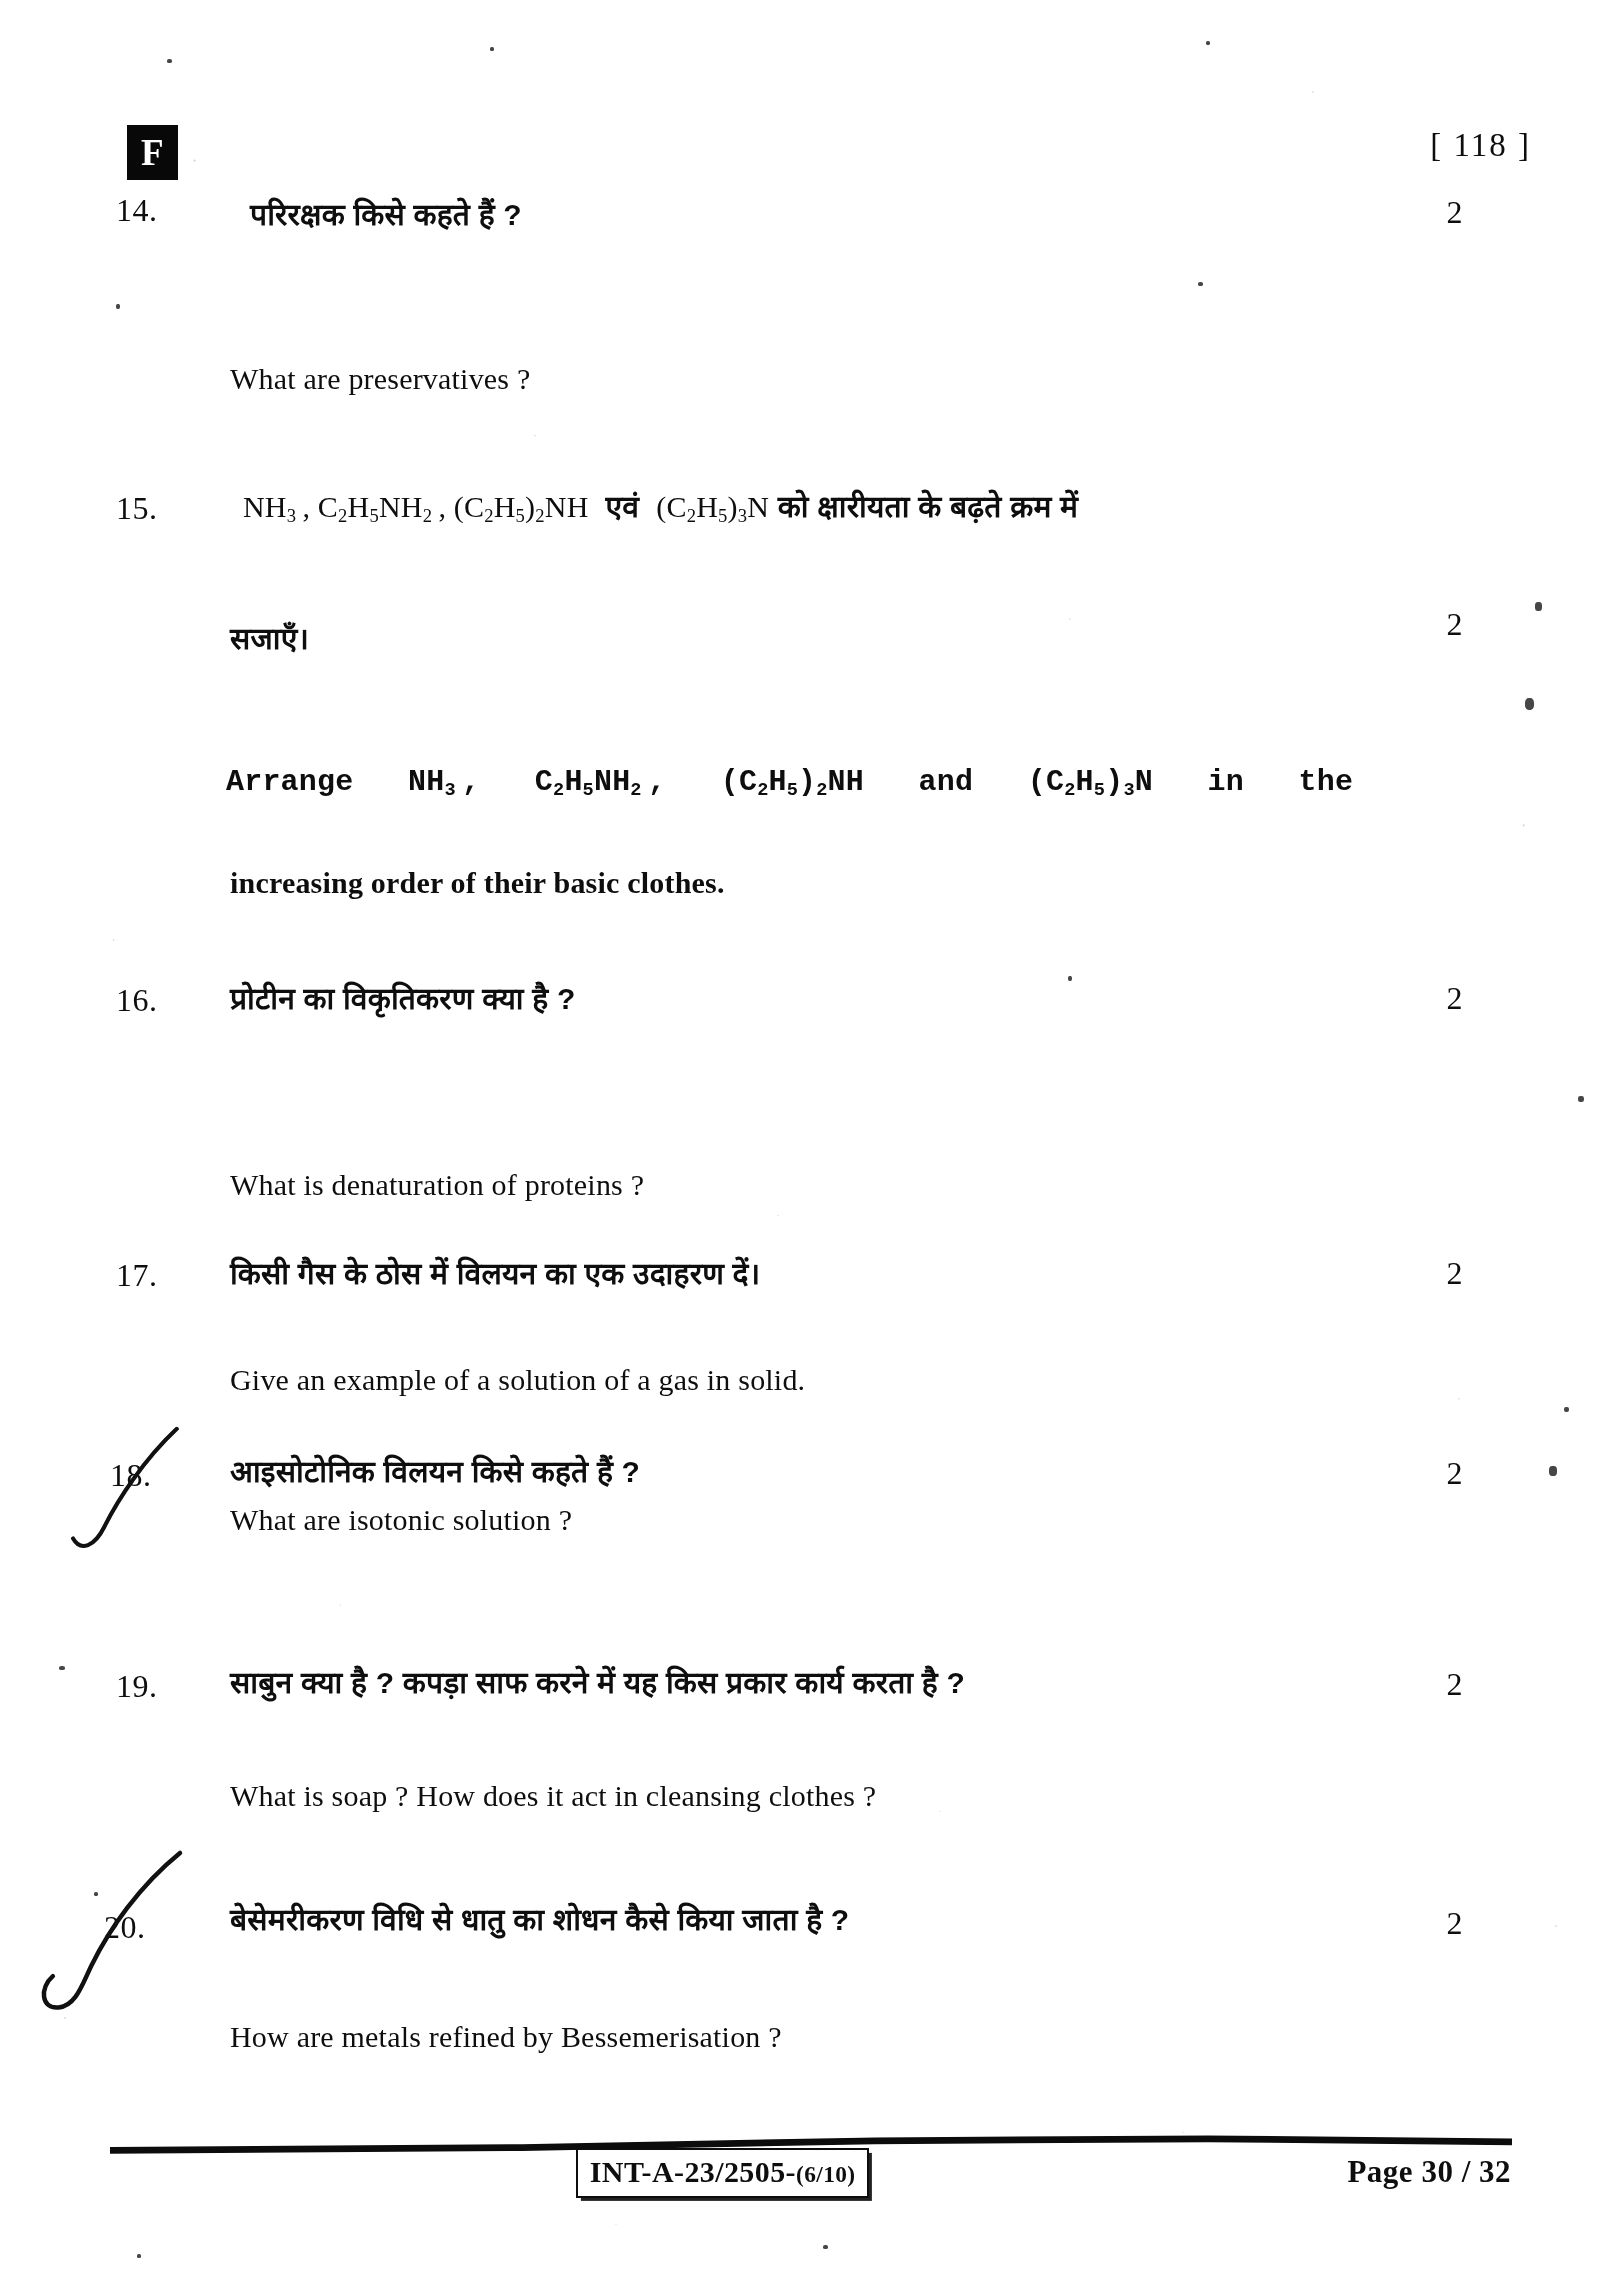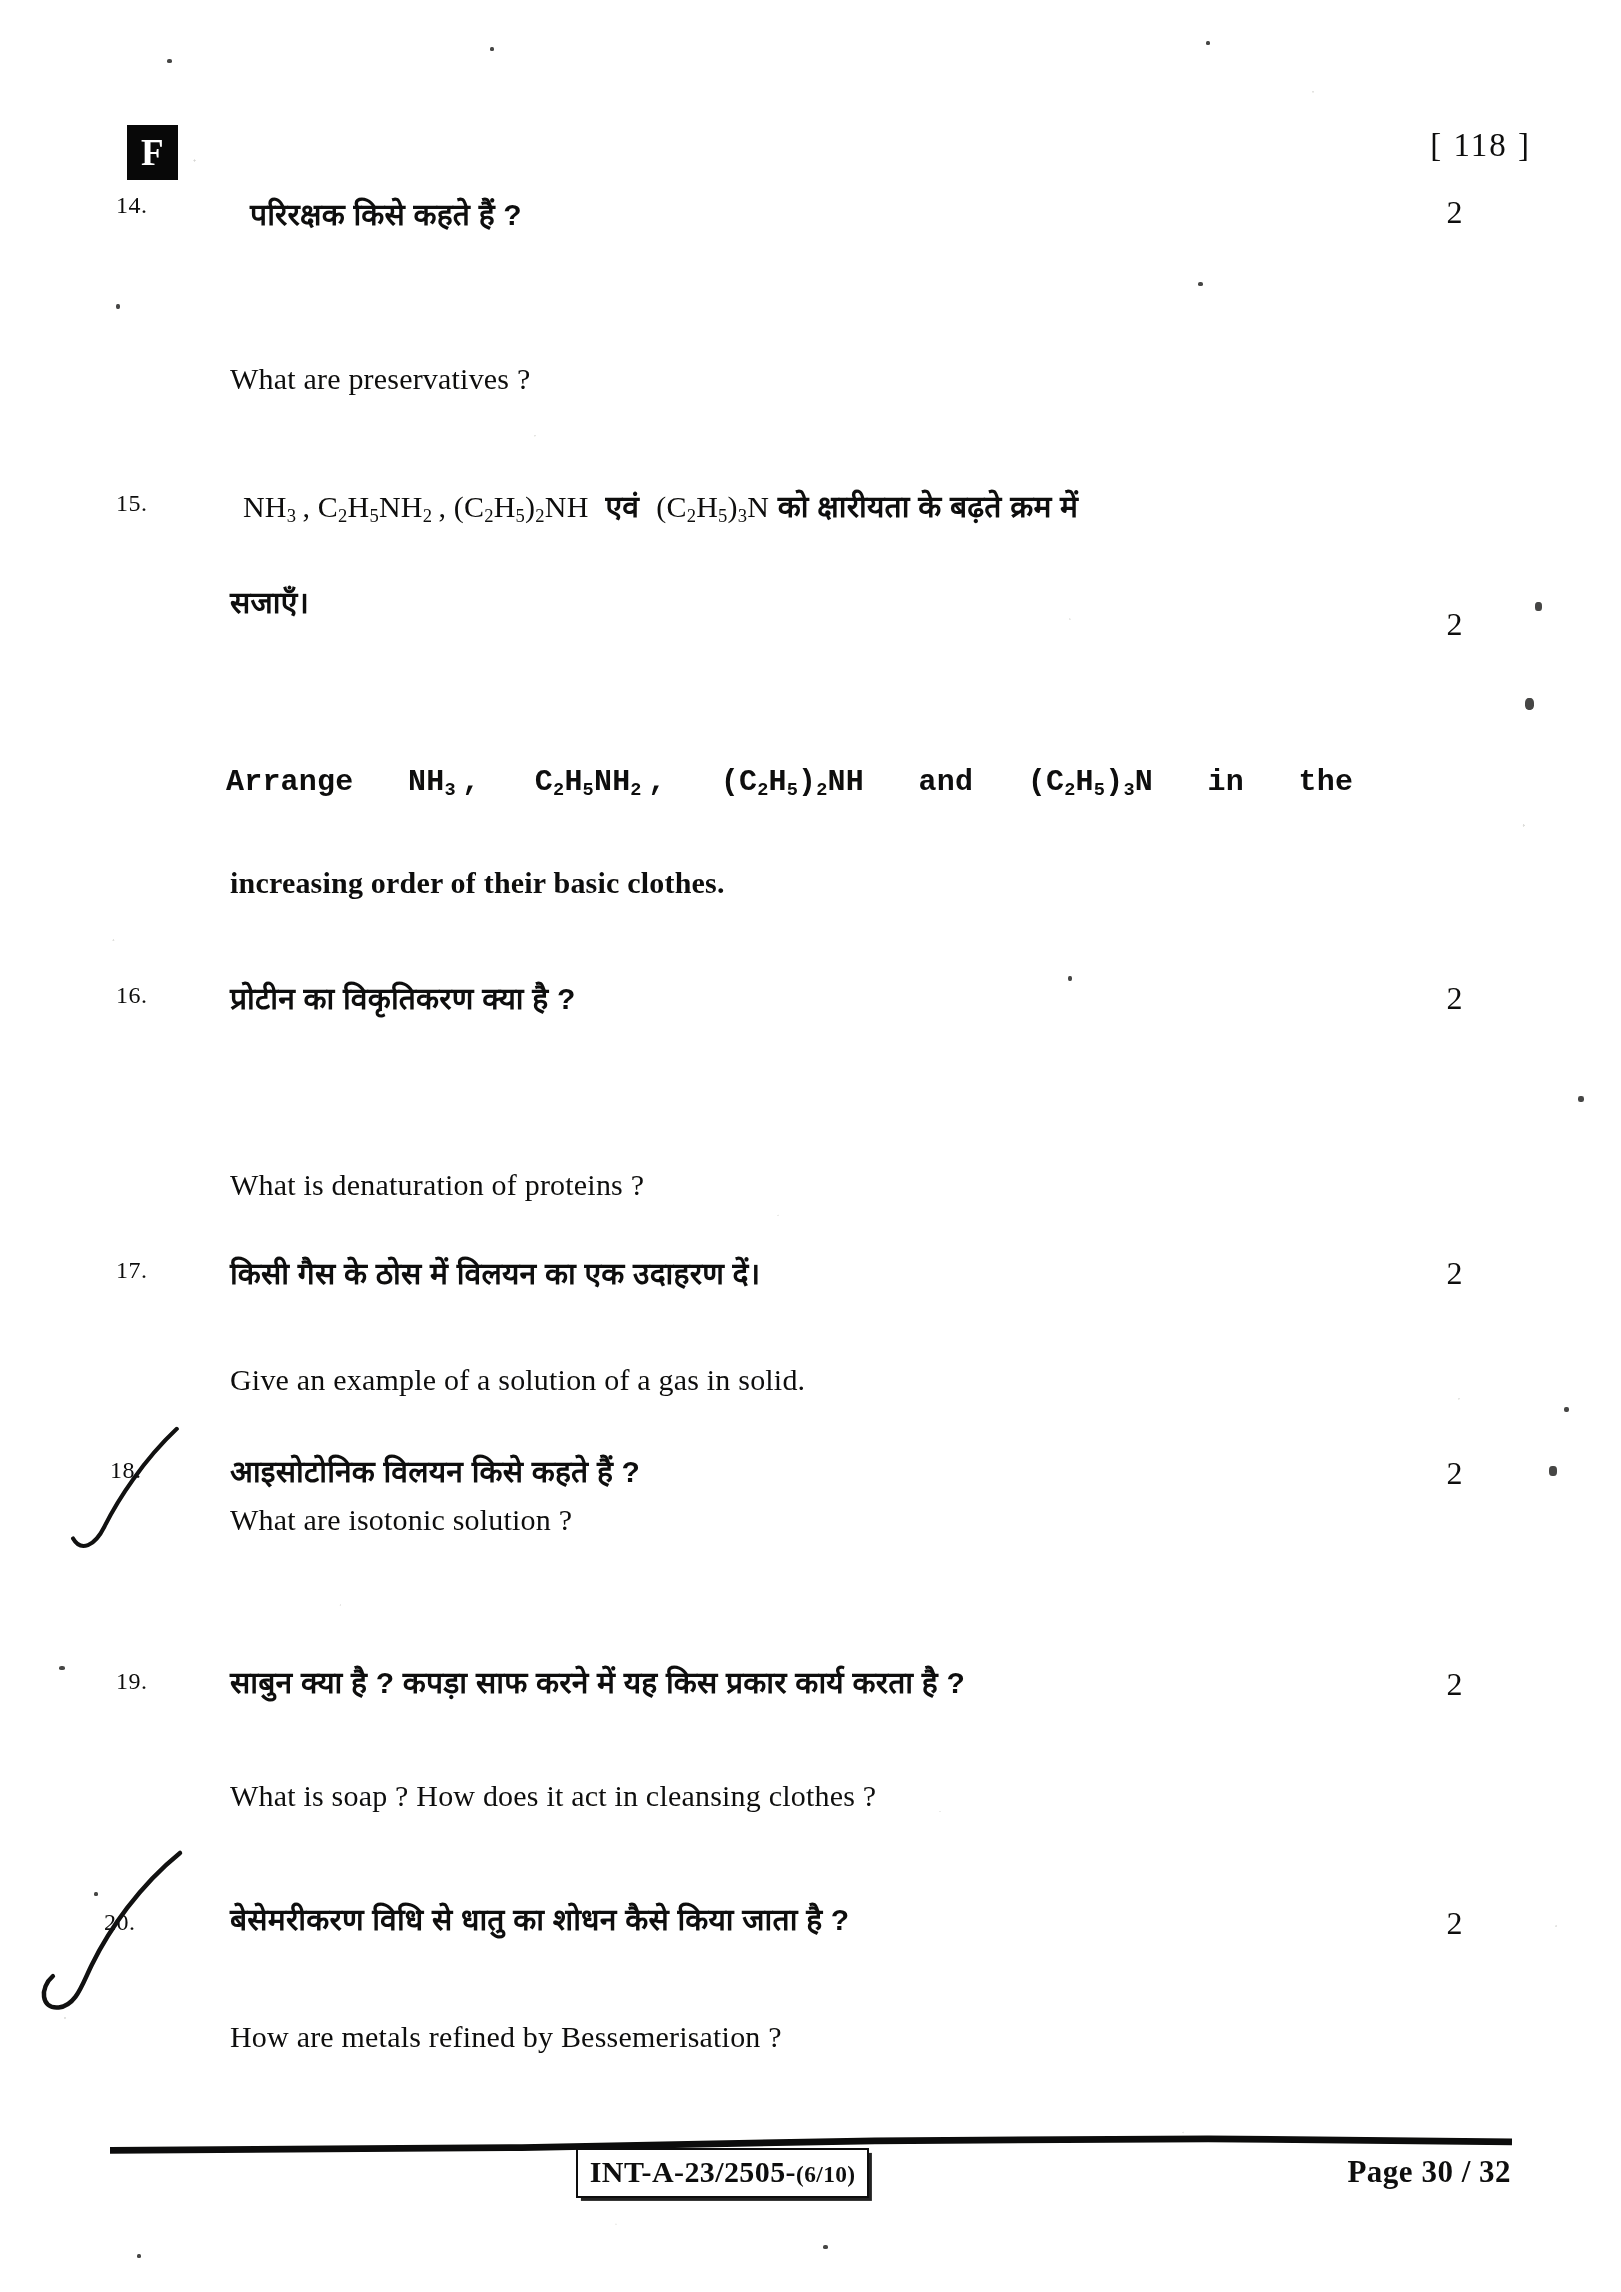--- a/index.html
+++ b/index.html
@@ -76,21 +76,21 @@
 
   
   .qrow {
     position: absolute;
     left: 0;
     right: 0;
   }
   .qnum {
     position: absolute;
     left: 116px;
-    font-size: 24px;
+    font-size: 32px;
     letter-spacing: 0.5px;
   }
   .qtext-hi {
     position: absolute;
     left: 230px;
     right: 216px;
     font-family: "Liberation Sans", "DejaVu Sans", sans-serif;
     font-size: 30px;
     line-height: 1.25;
     font-weight: 600;
@@ -174,21 +174,21 @@
   <div class="qrow">
     <span class="qnum" style="top:490px;">15.</span>
 
     <span class="qtext-hi" style="top:488px; left:243px; right:98px;">
       <span style="font-family:'Liberation Serif',serif;font-weight:400;">NH<sub>3</sub> , C<sub>2</sub>H<sub>5</sub>NH<sub>2</sub> , (C<sub>2</sub>H<sub>5</sub>)<sub>2</sub>NH</span>
       &nbsp;एवं&nbsp;
       <span style="font-family:'Liberation Serif',serif;font-weight:400;">(C<sub>2</sub>H<sub>5</sub>)<sub>3</sub>N</span>
       को क्षारीयता के बढ़ते क्रम में
     </span>
 
-    <span class="qtext-hi" style="top:584px;font-family:Liberation Serif, serif;">सजाएँ।</span>
+    <span class="qtext-hi" style="top:620px;font-family:Liberation Serif, serif;">सजाएँ।</span>
     <span class="marks" style="top:606px;">2</span>
 
     <span class="qtext-en bold" style="top:763px; left:226px; right:118px; text-align:justify;font-family:Liberation Mono, monospace;">
       Arrange&nbsp;&nbsp; NH<sub>3</sub> ,&nbsp;&nbsp; C<sub>2</sub>H<sub>5</sub>NH<sub>2</sub> ,&nbsp;&nbsp;
       (C<sub>2</sub>H<sub>5</sub>)<sub>2</sub>NH&nbsp;&nbsp; and&nbsp;&nbsp;
       (C<sub>2</sub>H<sub>5</sub>)<sub>3</sub>N&nbsp;&nbsp; in&nbsp;&nbsp; the
     </span>
     <span class="qtext-en bold" style="top:863px;">increasing order of their basic clothes.</span>
   </div>
 

